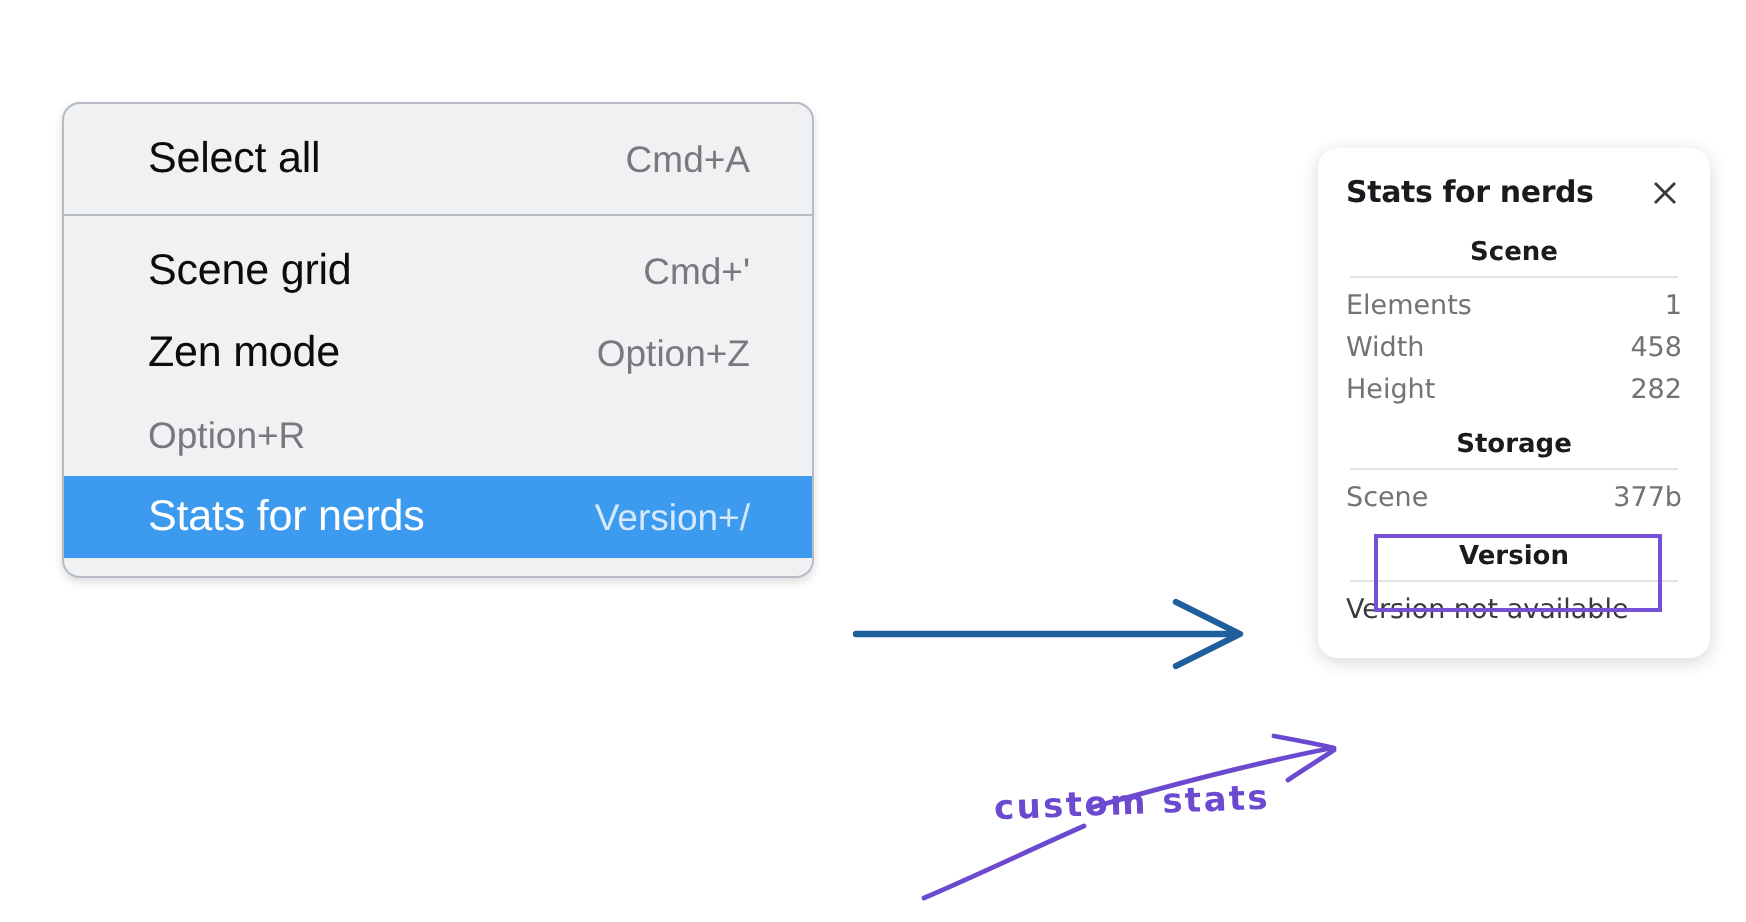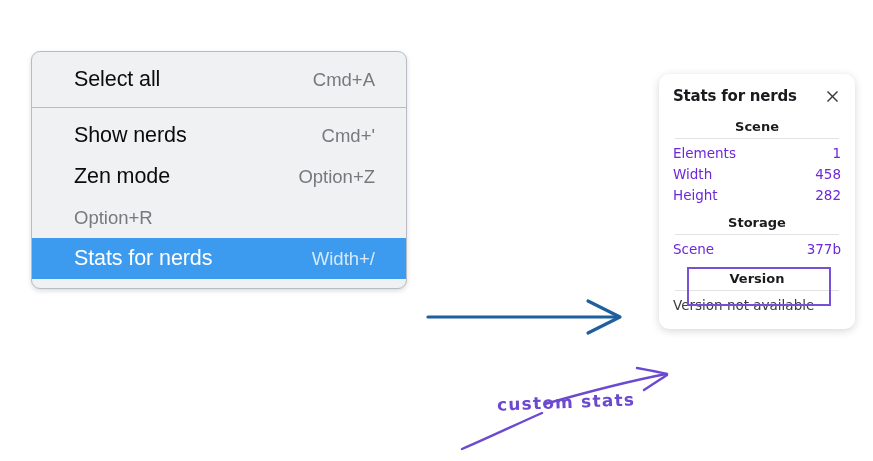--- a/index.html
+++ b/index.html
@@ -112,21 +112,21 @@
   .divider {
     height: 1px;
     background: #e3e3e6;
     margin: 0 2px 4px 2px;
   }
   .stat-row {
     display: flex;
     justify-content: space-between;
     align-items: baseline;
     font-size: 13.5px;
-    color: #6d28d9;
+    color: #737373;
     padding: 2px 0;
     line-height: 17px;
   }
   .stat-row .k { white-space: nowrap; }
   .stat-row .v { white-space: nowrap; }
   .single-row {
     font-size: 13.5px;
     color: #3a3a3e;
     padding: 2px 0;
     line-height: 17px;
@@ -174,33 +174,33 @@
 
     <div class="menu-group">
       <div class="menu-item">
         <span class="label">Select all</span>
         <span class="shortcut">Cmd+A</span>
       </div>
     </div>
 
     <div class="menu-group">
       <div class="menu-item">
-        <span class="label">Show nerds</span>
+        <span class="label">Scene grid</span>
         <span class="shortcut">Cmd+'</span>
       </div>
       <div class="menu-item">
         <span class="label">Zen mode</span>
         <span class="shortcut">Option+Z</span>
       </div>
       <div class="menu-item">
         <span class="shortcut">Option+R</span>
       </div>
       <div class="menu-item selected">
         <span class="label">Stats for nerds</span>
-        <span class="shortcut">Width+/</span>
+        <span class="shortcut">Version+/</span>
       </div>
     </div>
 
   </div>
 
   <div class="stats-panel">
     <div class="hl-inner">
 
       <div class="stats-header">
         <span class="stats-title">Stats for nerds</span>

